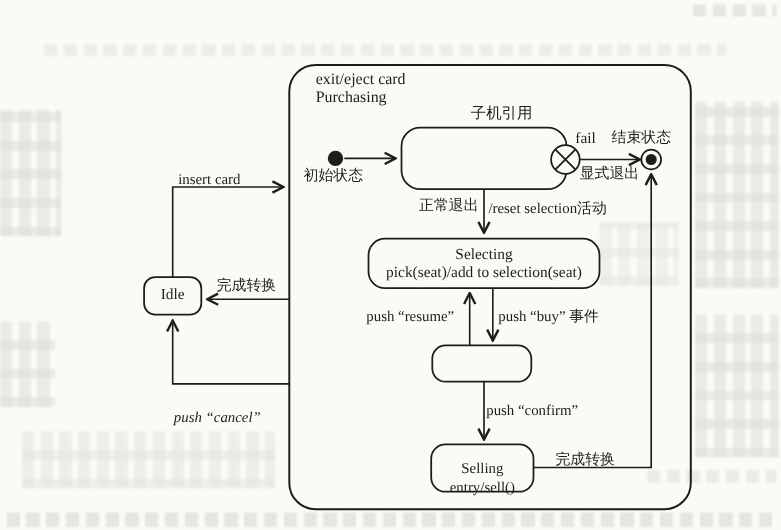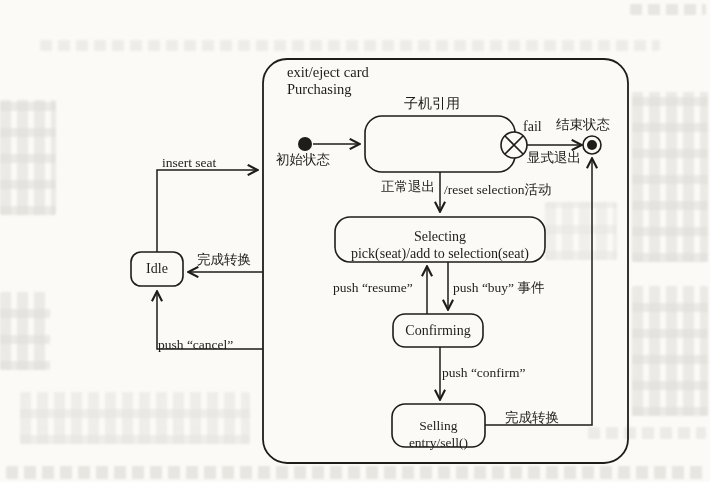--- a/index.html
+++ b/index.html
@@ -128,55 +128,52 @@
     <rect x="392" y="404" width="93" height="43" rx="13" fill="#fbfaf6" stroke="#1e1d1b" stroke-width="1.6"></rect>
 
     <path d="M485,425 H592 V159" fill="none" stroke="#1e1d1b" stroke-width="1.5" marker-end="url(#arr)"></path>
   </svg>
 
   <div class="lbl" style="left:287px; top:64px; font-size:14.5px; line-height:17px;">
     <span style="display:block;">exit/eject card</span>
     <span style="display:block;">Purchasing</span>
   </div>
 
-  <span class="lbl" style="left:404px; top:96px; width:80px; text-align:left; font-size:14px;">子机引用</span>
+  <span class="lbl" style="left:416px; top:96px; width:80px; text-align:center; font-size:14px;">子机引用</span>
 
   <span class="lbl" style="left:276px; top:152px;">初始状态</span>
   <span class="lbl" style="left:556px; top:117px;">结束状态</span>
 
 
   <span class="lbl" style="left:523px; top:119px; font-size:14px;">fail</span>
   <span class="lbl" style="left:527px; top:150px;">显式退出</span>
 
   <span class="lbl" style="left:381px; top:179px;">正常退出</span>
   <span class="lbl" style="left:444px; top:182px;">/reset selection活动</span>
 
-  <div class="state-text two-line" style="left:335px; top:217px; width:210px; height:45px;justify-content:flex-end;">
+  <div class="state-text two-line" style="left:335px; top:217px; width:210px; height:45px;">
     <span>Selecting</span>
     <span>pick(seat)/add to selection(seat)</span>
   </div>
 
   <span class="lbl" style="left:333px; top:280px;">push “resume”</span>
   <span class="lbl" style="left:453px; top:280px;">push “buy” 事件</span>
 
-  <div class="state-text" style="left:393px; top:314px; width:90px; height:33px;">
-    <span>Confirming</span>
-  </div>
 
   <span class="lbl" style="left:442px; top:365px;">push “confirm”</span>
 
   <div class="state-text two-line" style="left:392px; top:404px; width:93px; height:60px; font-size:13.5px;">
     <span>Selling</span>
     <span>entry/sell()</span>
   </div>
 
   <span class="lbl" style="left:505px; top:410px;">完成转换</span>
 
-  <span class="lbl" style="left:162px; top:155px;">insert seat</span>
+  <span class="lbl" style="left:162px; top:155px;">insert card</span>
   <span class="lbl" style="left:197px; top:252px;">完成转换</span>
 
   <div class="state-text" style="left:131px; top:252px; width:52px; height:34px;">
     <span>Idle</span>
   </div>
 
-  <span class="lbl" style="left:158px; top:337px;">push “cancel”</span>
+  <span class="lbl" style="left:158px; top:372px;font-style:italic;">push “cancel”</span>
 
 </div>
 
 </body></html>

